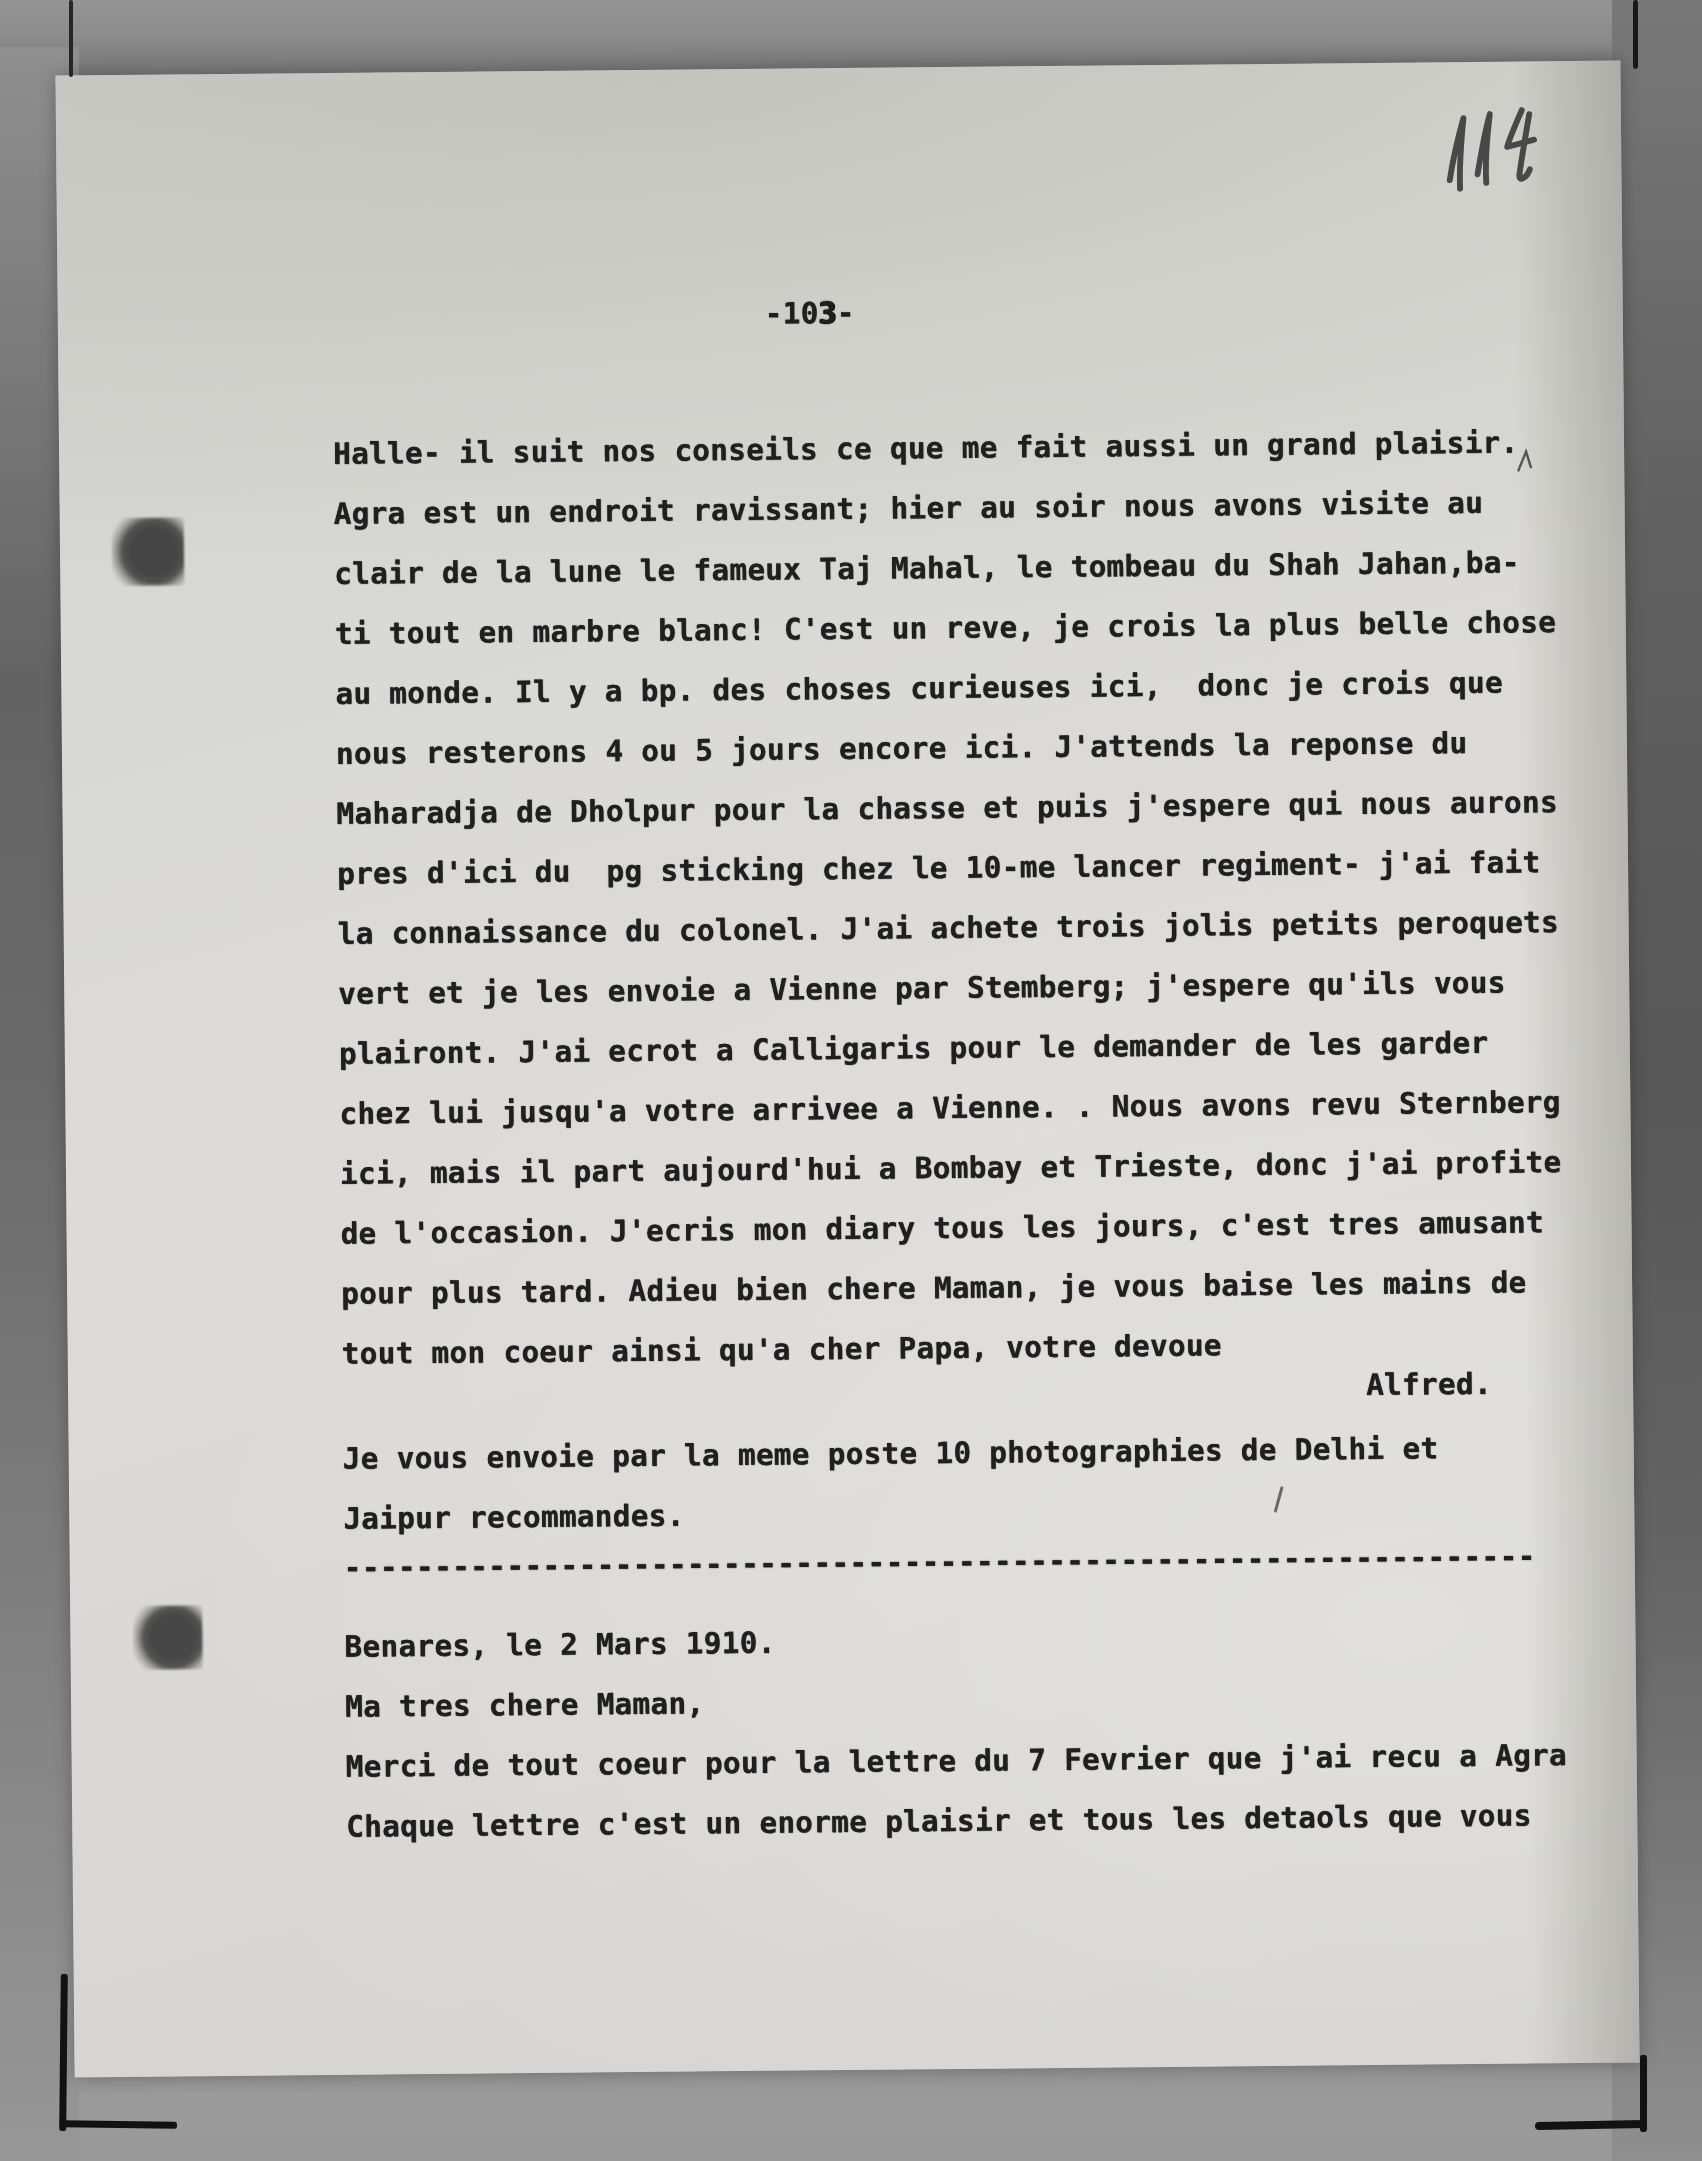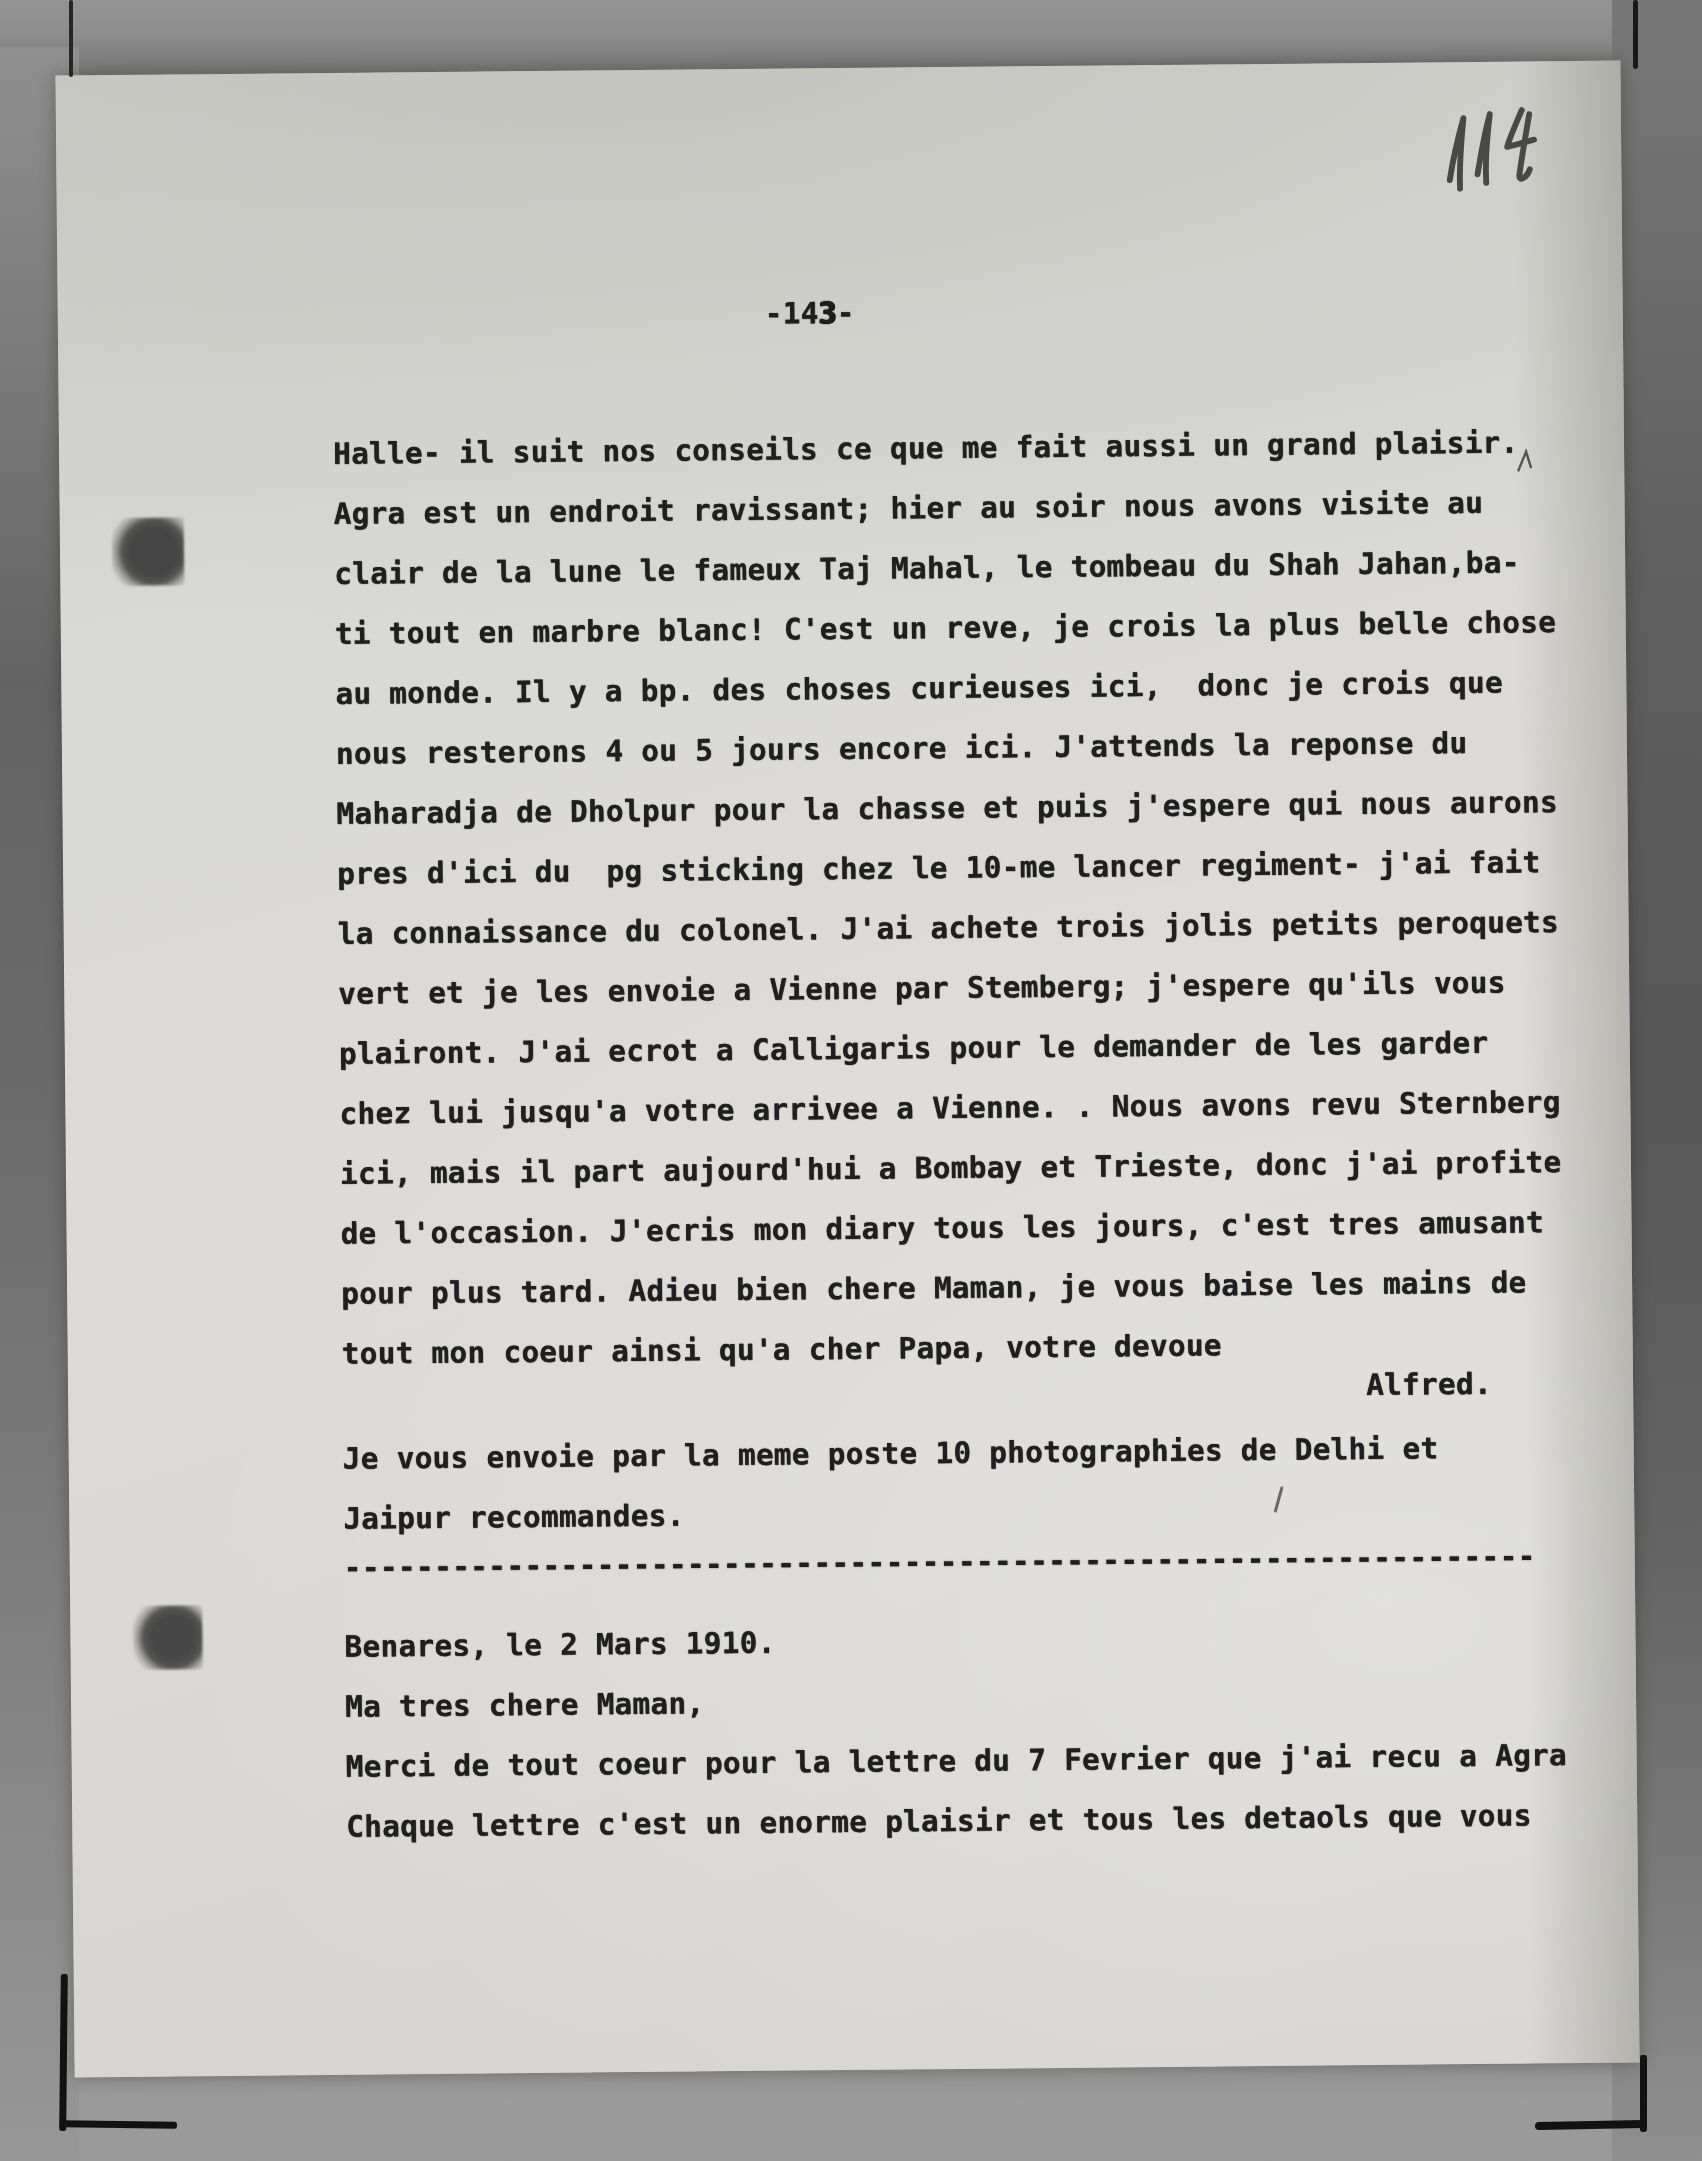--- a/index.html
+++ b/index.html
@@ -89,21 +89,21 @@
       <path d="M137,18 C130,44 121,76 117,94 C115,103 126,99 131,88"></path>
     </g>
   </svg>
 
   <svg class="abs" id="caret-mark" width="20.4" height="25" viewBox="0 0 26 32">
     <path d="M4,28 L14,4 L20,24" fill="none" stroke="#3f3f3f" stroke-width="3.2" stroke-linecap="round" stroke-dasharray="3 2" opacity="0.85"></path>
   </svg>
 
   <div class="abs" id="pencil-slash"></div>
 
-  <div class="tline abs" id="typed-page-number"><span>-14</span><span class="over3">3</span><span>-</span></div>
+  <div class="tline abs" id="typed-page-number"><span>-10</span><span class="over3">3</span><span>-</span></div>
 
   <div class="abs" id="letter1-body">
     <div class="tline">Halle- il suit nos conseils ce que me fait aussi un grand plaisir.</div>
     <div class="tline">Agra est un endroit ravissant; hier au soir nous avons visite au</div>
     <div class="tline">clair de la lune le fameux Taj Mahal, le tombeau du Shah Jahan,ba-</div>
     <div class="tline">ti tout en marbre blanc! C'est un reve, je crois la plus belle chose</div>
     <div class="tline">au monde. Il y a bp. des choses curieuses ici,  donc je crois que</div>
     <div class="tline">nous resterons 4 ou 5 jours encore ici. J'attends la reponse du</div>
     <div class="tline">Maharadja de Dholpur pour la chasse et puis j'espere qui nous aurons</div>
     <div class="tline">pres d'ici du  pg sticking chez le 10-me lancer regiment- j'ai fait</div>

